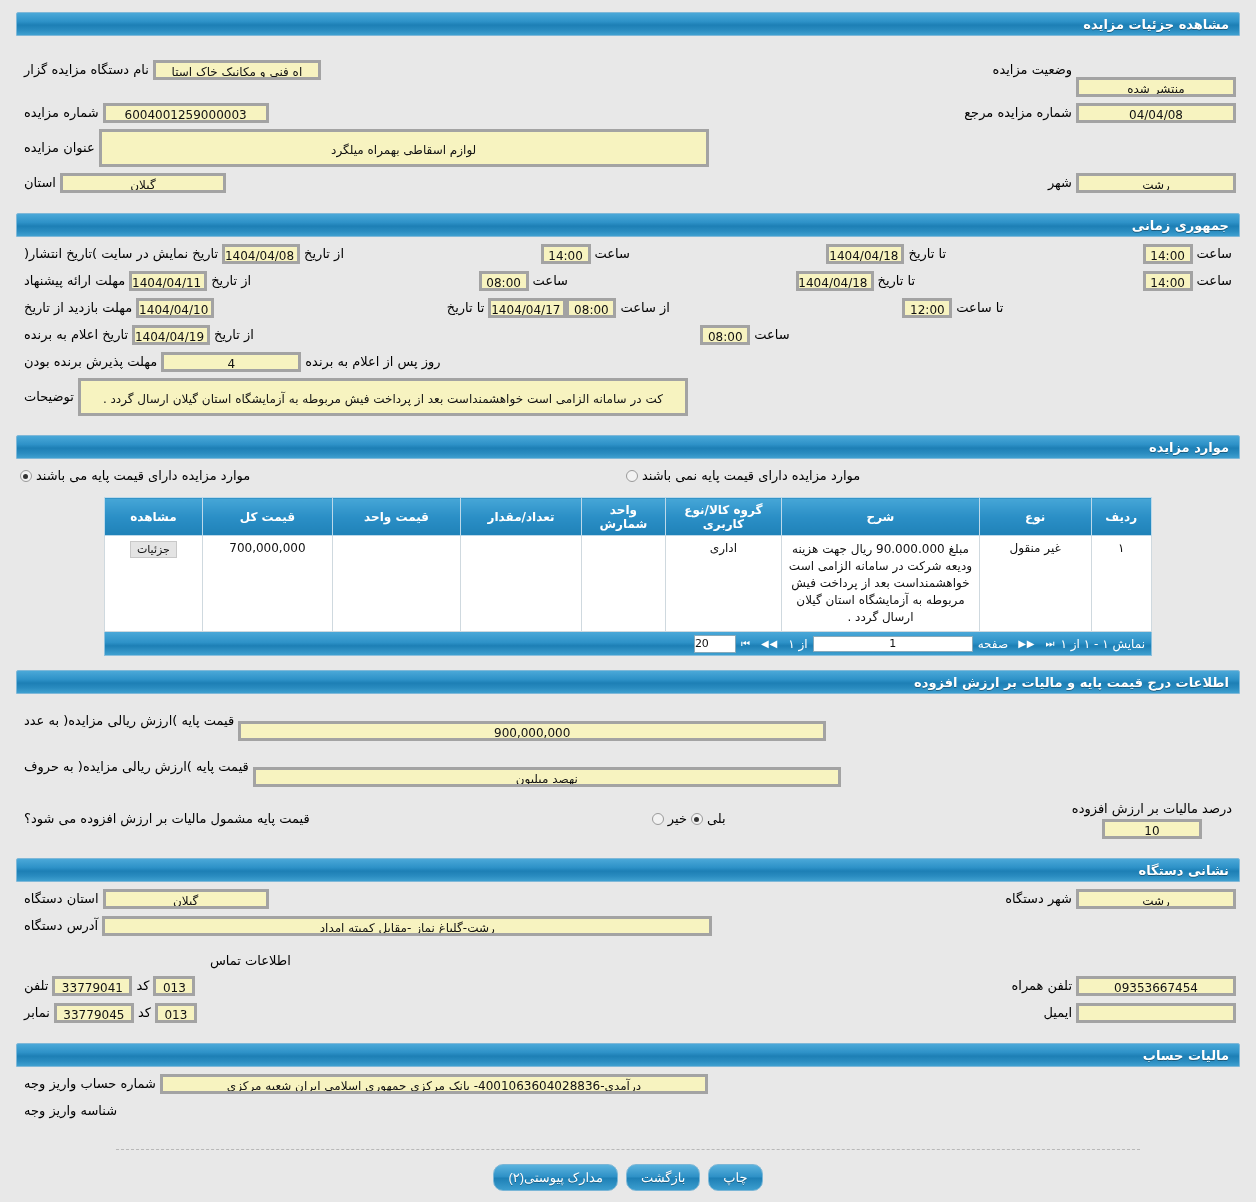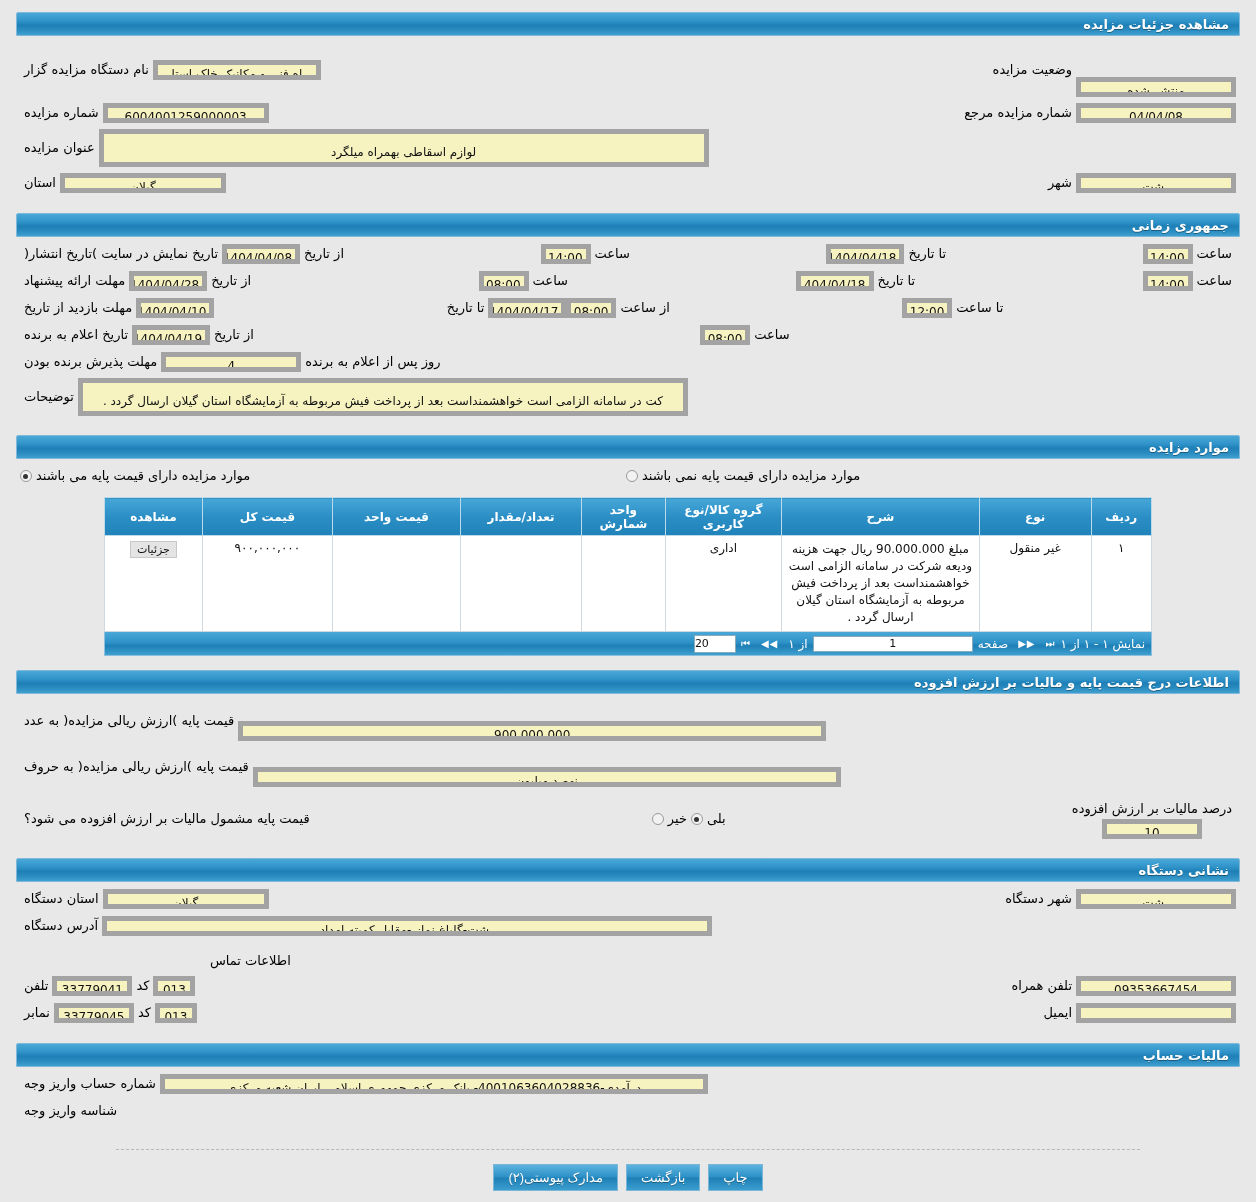--- a/index.html
+++ b/index.html
@@ -37,21 +37,21 @@
   .sec-body { padding: 6px 14px 8px 14px; }
 
   
   .row { display: flex; align-items: center; margin-bottom: 5px; min-height: 22px; }
   .lbl {
     font-size: 13px; color: #000; white-space: nowrap;
     padding: 0 4px; line-height: 20px;
   }
   .fld {
     background: #f7f3c0;
-    border: 5px solid #a3a3a3;
+    border: 3px solid #a3a3a3;
     height: 20px;
     line-height: 18px;
     font-size: 12px;
     text-align: center;
     color: #111;
     overflow: hidden;
     white-space: nowrap;
     padding: 0 3px;
   }
   .fld.big  { height: 38px; line-height: 36px; }
@@ -172,21 +172,21 @@
 
   
   .divider {
     margin: 14px 110px 0 110px;
     border-top: 1px dashed #b8b8b8;
   }
   .btn-row { display: flex; justify-content: center; gap: 8px; padding: 14px 0 18px 0; }
   .btn {
     background: linear-gradient(to bottom, #5bb3de 0%, #2d90c6 48%, #1d7fb5 52%, #3c9ecf 100%);
     border: 1px solid #7bb6d6;
-    border-radius: 0;
+    border-radius: 10px;
     color: #fff;
     font-size: 13px;
     padding: 5px 14px;
     cursor: pointer;
     text-shadow: 0 1px 0 rgba(0,0,0,.3);
     white-space: nowrap;
   }
 
   .contact-title { font-size: 13px; color: #000; padding: 8px 0 2px 0; }
 </style>
@@ -255,21 +255,21 @@
       <span class="lbl">ساعت</span>
       <div class="fld w-time">14:00</div>
       <div class="spacer"></div>
       <span class="lbl">تا تاریخ</span>
       <div class="fld w-date">1404/04/18</div>
       <div class="spacer"></div>
       <span class="lbl">ساعت</span>
       <div class="fld w-time">08:00</div>
       <div class="spacer"></div>
       <span class="lbl">از تاریخ</span>
-      <div class="fld w-date">1404/04/28</div>
+      <div class="fld w-date">1404/04/11</div>
       <span class="lbl">مهلت ارائه پیشنهاد</span>
     </div>
 
     <div class="row">
       <div class="spacer"></div>
       <span class="lbl">تا ساعت</span>
       <div class="fld w-time">12:00</div>
       <div class="spacer"></div>
       <span class="lbl">از ساعت</span>
       <div class="fld w-time">08:00</div>
@@ -335,21 +335,21 @@
         </thead>
         <tbody>
           <tr>
             <td class="rdf">۱</td>
             <td class="typ">غیر منقول</td>
             <td class="desc">مبلغ 90.000.000 ریال جهت  هزینه ودیعه شرکت در سامانه الزامی است خواهشمنداست بعد از پرداخت فیش مربوطه به آزمایشگاه استان گیلان ارسال گردد .</td>
             <td class="grp">اداری</td>
             <td class="unt"></td>
             <td class="qty"></td>
             <td class="upr"></td>
-            <td class="tpr">۹۰۰,۰۰۰,۰۰۰</td>
+            <td class="tpr">700,000,000</td>
             <td class="vw">
               <span class="detail-btn">جزئیات</span>
             </td>
           </tr>
         </tbody>
       </table>
     </div>
 
     <div class="pager">
       <span class="pg-txt">نمایش ۱ - ۱ از ۱</span>

